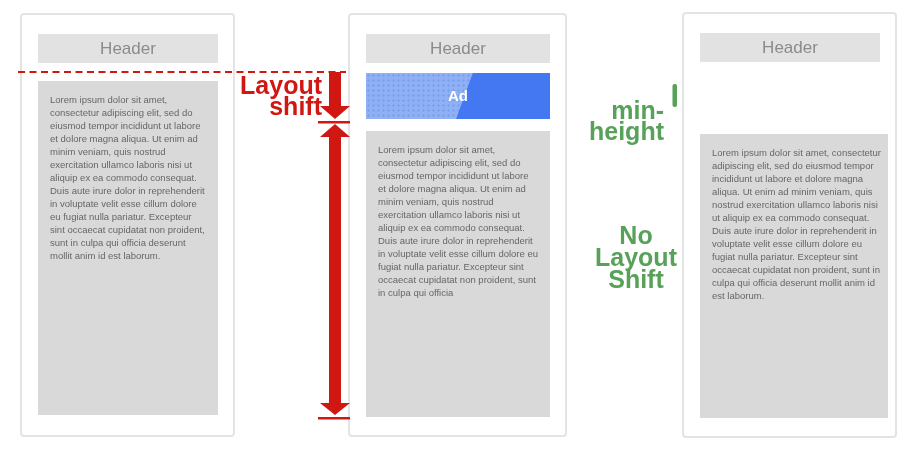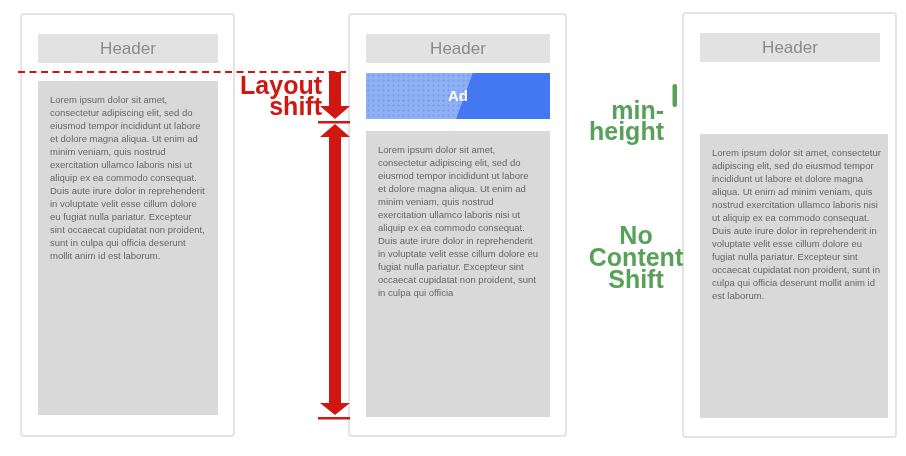--- a/index.html
+++ b/index.html
@@ -145,21 +145,21 @@
 
   <div class="phone phone-placeholder">
     <div class="phone-header">Header</div>
     <div class="phone-content">Lorem ipsum dolor sit amet, consectetur adipiscing elit, sed do eiusmod tempor incididunt ut labore et dolore magna aliqua. Ut enim ad minim veniam, quis nostrud exercitation ullamco laboris nisi ut aliquip ex ea commodo consequat. Duis aute irure dolor in reprehenderit in voluptate velit esse cillum dolore eu fugiat nulla pariatur. Excepteur sint occaecat cupidatat non proident, sunt in culpa qui officia deserunt mollit anim id est laborum.</div>
   </div>
 
   <div class="label label-red label-layout-shift">Layout
 shift</div>
   <div class="label label-green label-min-height">min-height</div>
   <div class="label label-green label-no-layout-shift">No
-Content
+Layout
 Shift</div>
 
   <svg class="overlay" viewBox="0 0 906 456">
 
     <line class="red-stroke" x1="18" y1="72" x2="346" y2="72" stroke-width="2" stroke-dasharray="7 4.5"></line>
 
     <g>
       <rect class="red-fill" x="329" y="72" width="12" height="35"></rect>
       <polygon class="red-fill" points="320,106 350,106 335,119"></polygon>
       <rect class="red-fill" x="318" y="121" width="32" height="2.5"></rect>

